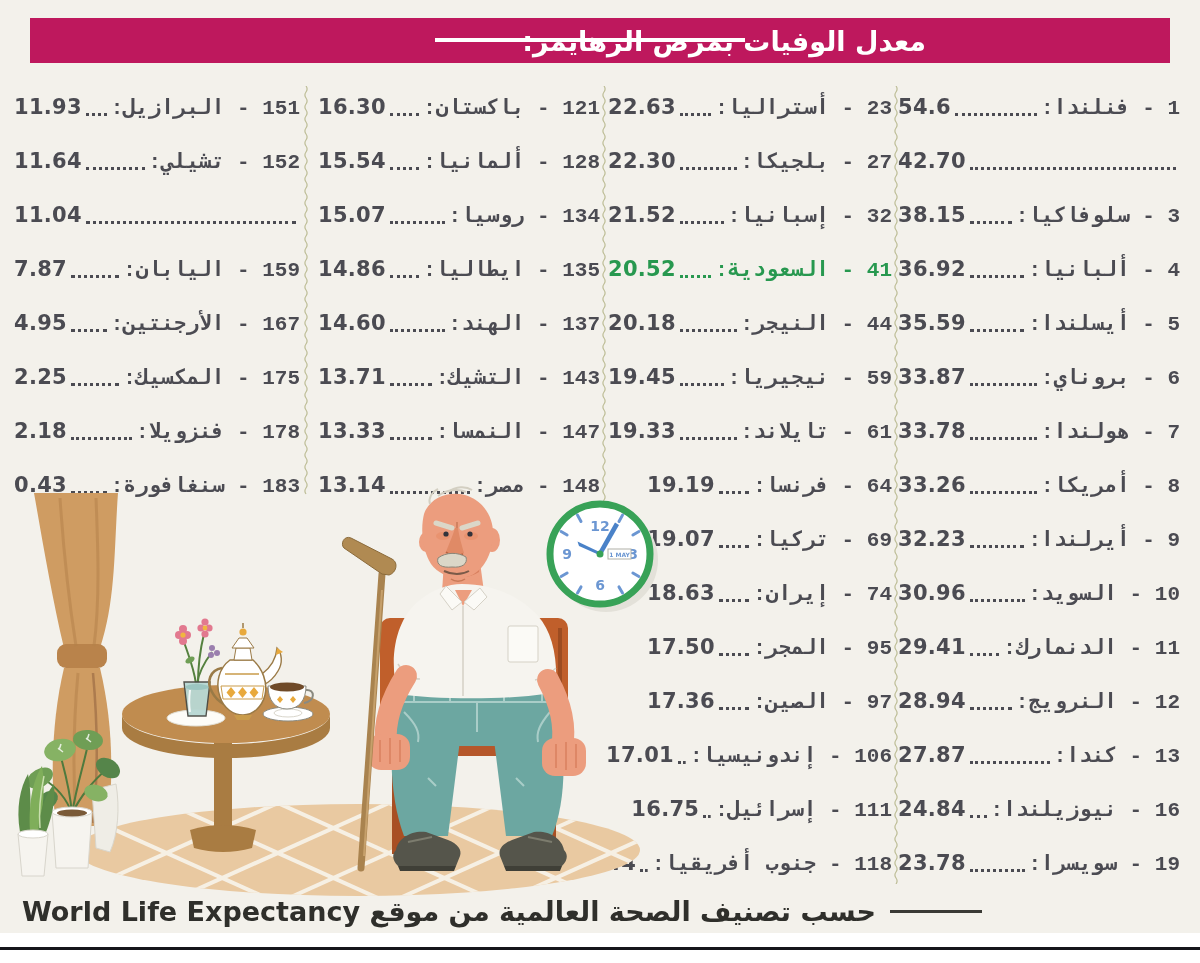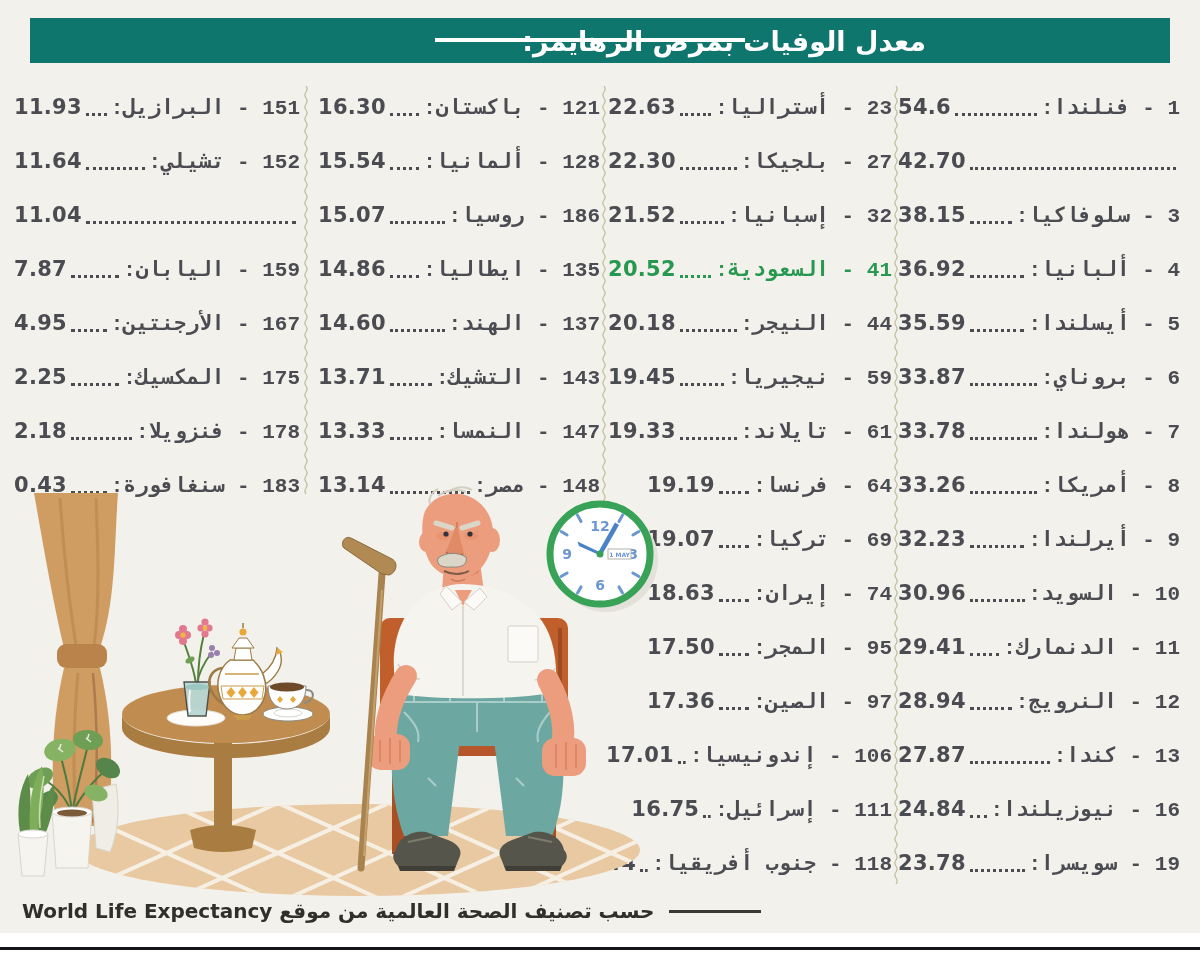--- a/index.html
+++ b/index.html
@@ -1,38 +1,38 @@
 <!DOCTYPE html>
 <html lang="ar"><head>
 <meta charset="utf-8">
 <style>
   html,body{margin:0;padding:0;background:#ffffff;}
   body{font-family:"DejaVu Sans",sans-serif;}
   .stage{position:relative;width:1200px;height:963px;background:#ffffff;overflow:hidden;}
   .panel{position:absolute;left:0;top:0;width:1200px;height:933px;background:#f3f1eb;}
-  .title-bar{position:absolute;left:30px;top:18px;width:1140px;height:45px;background:#0f766e;text-align:center;}
+  .title-bar{position:absolute;left:30px;top:18px;width:1140px;height:45px;background:#be185d;text-align:center;}
   .bar-line{position:absolute;left:405px;top:20px;width:310px;height:4px;background:#ffffff;}
   .title{position:absolute;right:244px;top:50%;transform:translateY(-50%);margin:0;color:#ffffff;
          font-size:27px;font-weight:bold;direction:rtl;white-space:nowrap;}
   .col{position:absolute;top:80px;direction:rtl;display:flex;flex-direction:column;align-items:flex-start;}
   .col-1{right:20px;width:282px;}
   .col-2{right:308px;width:284px;}
   .col-3{right:600px;width:282px;}
   .col-4{right:900px;width:286px;}
   .row{display:flex;align-items:center;height:54px;width:100%;color:#4b4b52;
        font-weight:bold;font-size:21px;direction:rtl;}
   .row .label{white-space:nowrap;font-family:Liberation Mono, monospace;}
   .row .dots{flex:1;min-width:8px;border-bottom:3px dotted currentColor;margin:14px 4px 0 4px;}
   .row .val{white-space:nowrap;letter-spacing:.3px;text-align:center;}
   .row.narrow{width:245px;}
   .row.green{color:#27984f;}
   .divider{position:absolute;top:86px;}
   .scene{position:absolute;left:0;top:478px;width:660px;height:420px;}
   .source{position:absolute;left:22px;top:893px;height:36px;display:flex;direction:rtl;
-          align-items:center;gap:14px;color:#2f2f2b;font-weight:bold;font-size:20px;white-space:nowrap;}
+          align-items:center;gap:14px;color:#2f2f2b;font-weight:bold;font-size:27px;white-space:nowrap;}
   .source-line{width:92px;height:3px;background:#3a3a35;}
   .bottom-rule{position:absolute;left:0;top:947px;width:1200px;height:3px;background:#15151b;}
 </style>
 </head>
 <body>
 
 <div class="stage">
   <div class="panel"></div>
 
   <header class="title-bar">
@@ -208,21 +208,21 @@
     <span class="label">121 - باكستان:</span>
     <span class="dots"></span>
     <span class="val">16.30</span>
   </div>
       <div class="row">
     <span class="label">128 - ألمانيا:</span>
     <span class="dots"></span>
     <span class="val">15.54</span>
   </div>
       <div class="row">
-    <span class="label">186 - روسيا:</span>
+    <span class="label">134 - روسيا:</span>
     <span class="dots"></span>
     <span class="val">15.07</span>
   </div>
       <div class="row">
     <span class="label">135 - ايطاليا:</span>
     <span class="dots"></span>
     <span class="val">14.86</span>
   </div>
       <div class="row">
     <span class="label">137 - الهند:</span>

